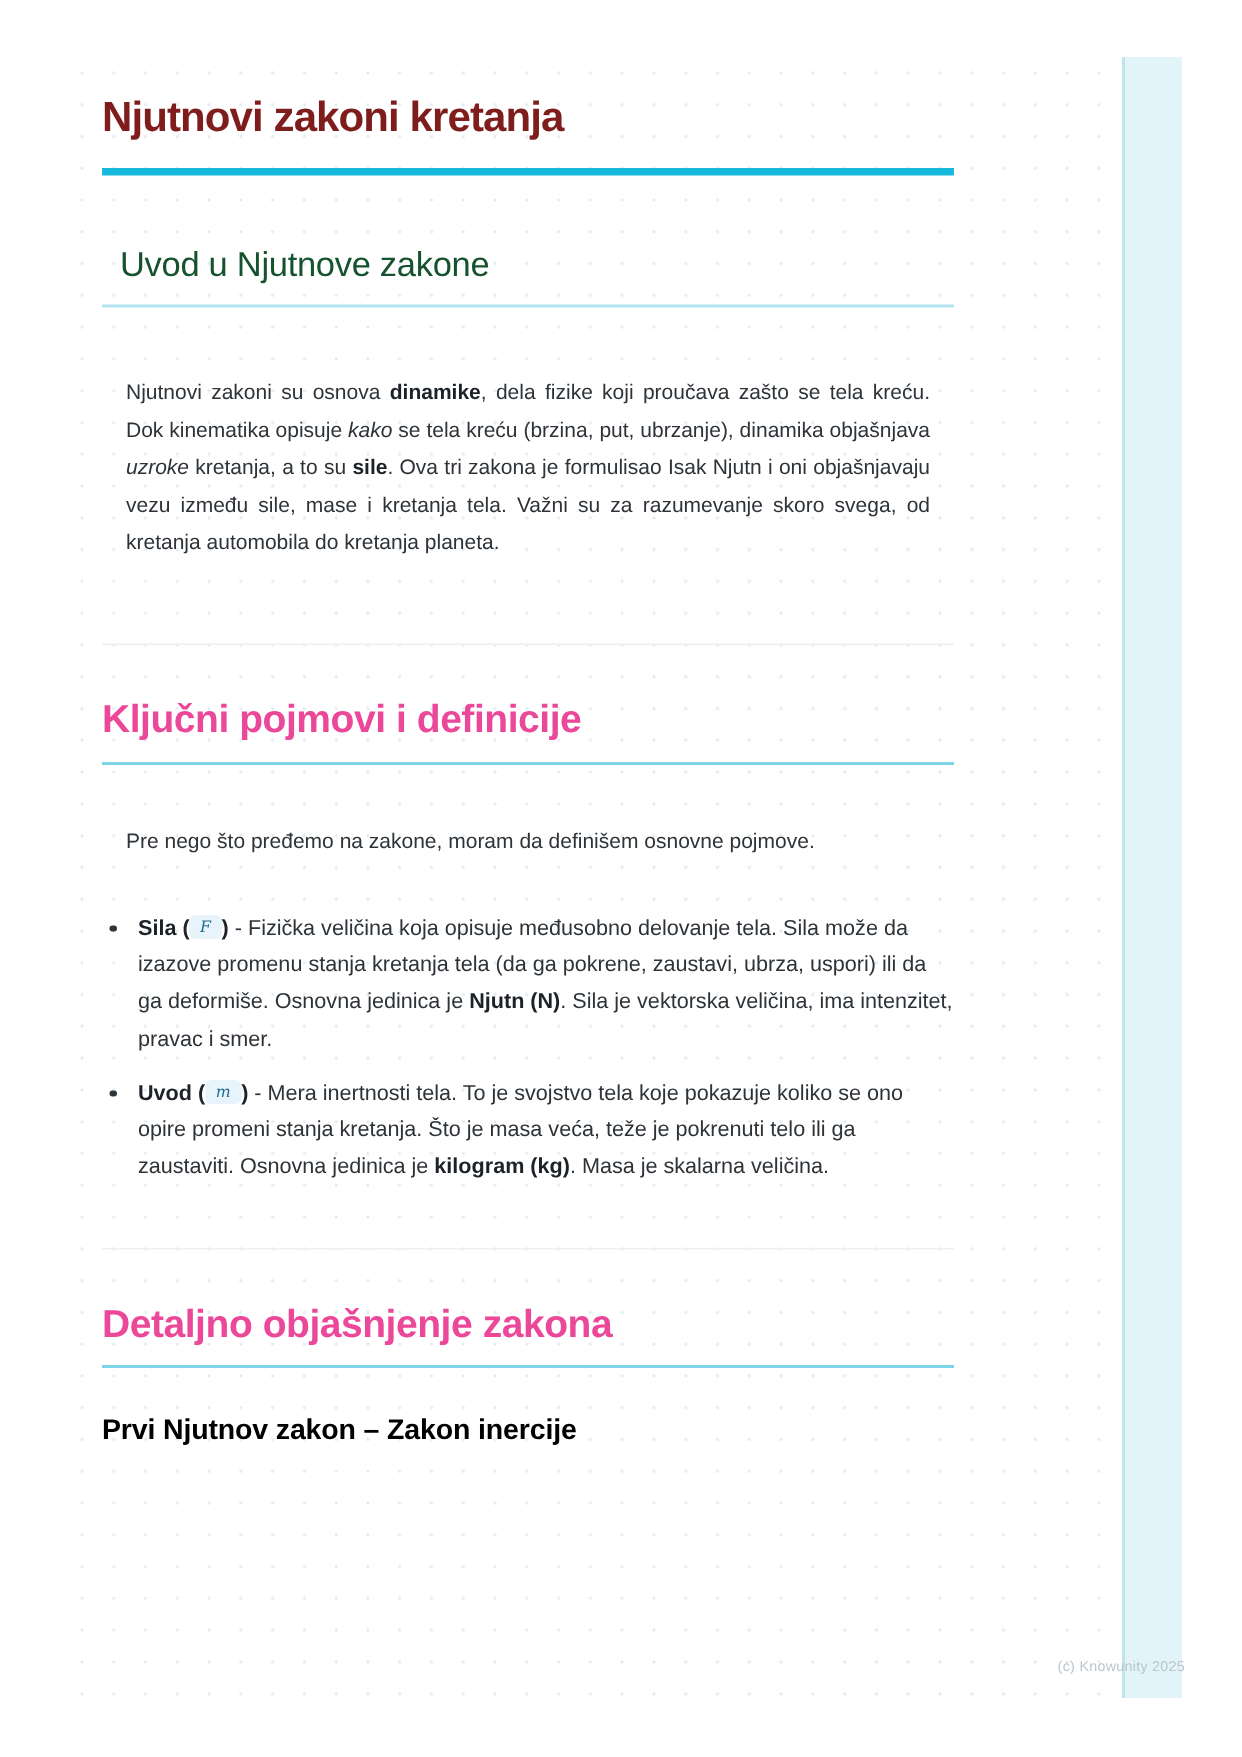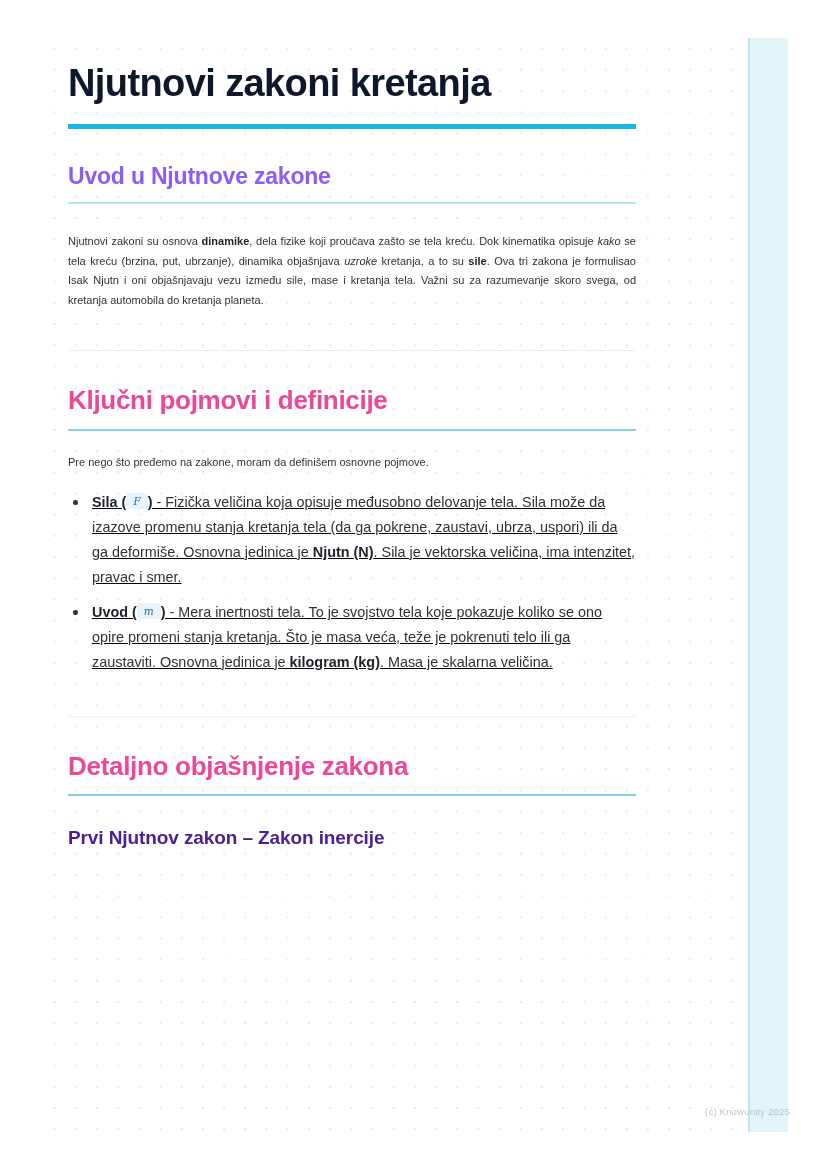--- a/index.html
+++ b/index.html
@@ -55,42 +55,42 @@
 
   .content {
     position: absolute;
     left: 68px;
     top: 58px;
     width: 568px;
   }
 
   
   .doc-title {
-    font-size: 38px;
+    font-size: 28px;
     font-weight: bold;
-    color: #0f172a;
+    color: #7f1d1d;
     letter-spacing: -0.6px;
     line-height: 1.12;
     margin: 0;
     padding-top: 4px;
   }
   .rule-title {
     height: 5px;
     background: #17b9dd;
     margin-top: 19px;
     margin-bottom: 0;
     width: 568px;
   }
 
   .h2 {
     font-size: 23px;
-    font-weight: bold;
-    color: #8b5cf6;
+    font-weight: normal;
+    color: #14532d;
     letter-spacing: -0.2px;
-    margin: 0;
+    margin: 12px;
     line-height: 1.2;
   }
   .h2-big {
     font-size: 26px;
     font-weight: bold;
     color: #ec4899;
     letter-spacing: -0.3px;
     margin: 0;
     line-height: 1.2;
   }
@@ -103,42 +103,41 @@
   .rule-h2-dark {
     height: 2px;
     background: #7fd4e8;
     width: 568px;
     margin-top: 12px;
   }
 
   .h3 {
     font-size: 19px;
     font-weight: bold;
-    color: #4c1d95;
+    color: #000000;
     letter-spacing: -0.1px;
     margin: 0;
     line-height: 1.25;
   }
 
   
   p.body {
-    font-size: 11px;
+    font-size: 14px;
     line-height: 1.78;
     color: #2e3338;
-    margin: 0;
+    margin: 16px;
     text-align: justify;
   }
   b, strong { font-weight: bold; color: #1d2228; }
   i, em { font-style: italic; }
 
   ul.terms {
     list-style: none;
     margin: 0;
     padding: 0;
-    text-decoration: underline;
   }
   ul.terms > li {
     position: relative;
     padding-left: 24px;
     margin-bottom: 11px;
     font-size: 14.4px;
     line-height: 1.72;
     color: #2e3338;
   }
   ul.terms > li:before {

